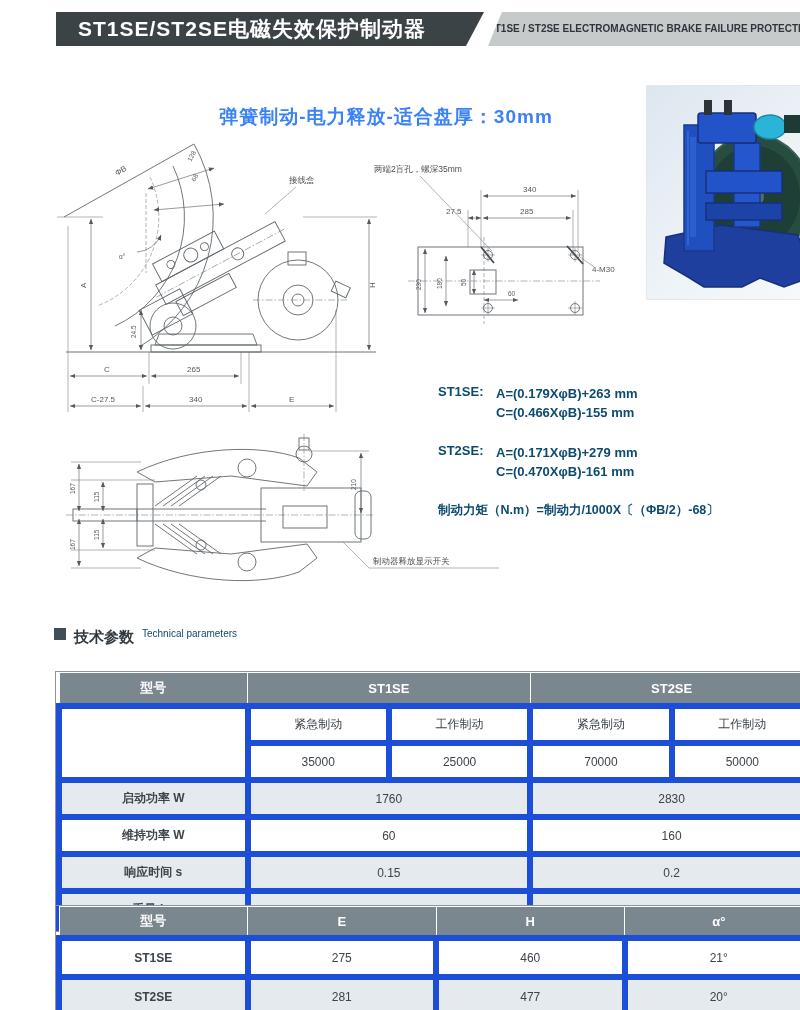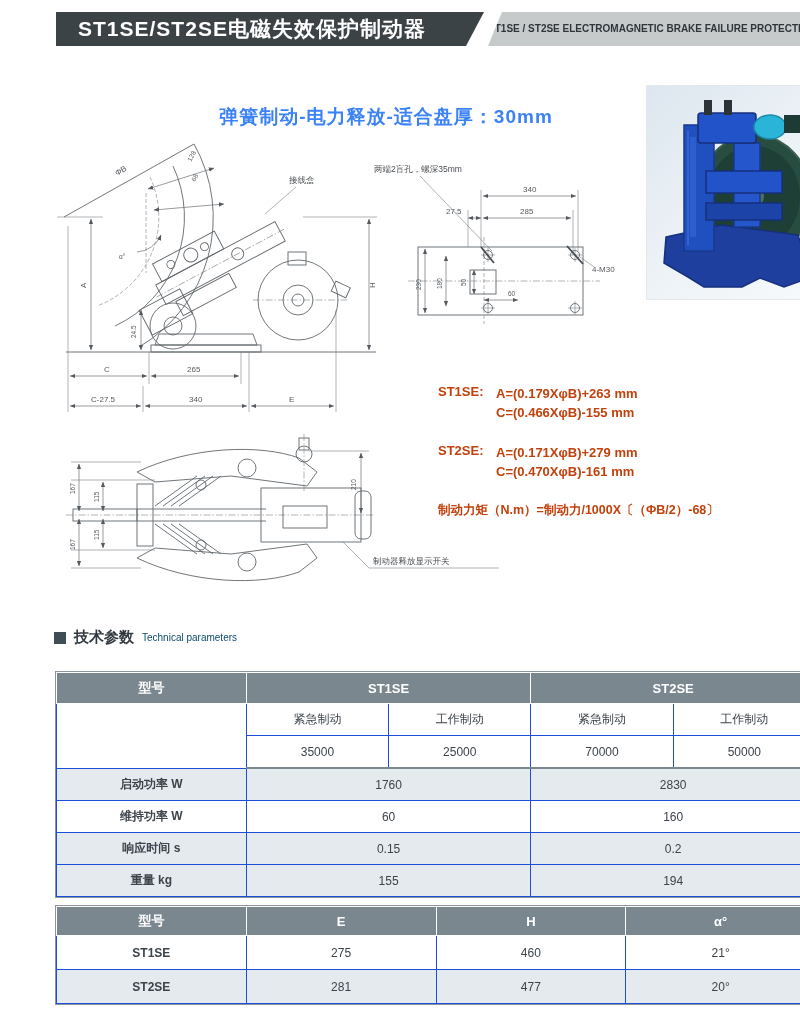--- a/index.html
+++ b/index.html
@@ -30,38 +30,38 @@
   svg .lt{stroke:#7a8086;stroke-width:0.6;fill:none;}
   svg .dim{stroke:#6a7076;stroke-width:0.7;fill:none;}
   svg .dash{stroke-dasharray:4 2;}
   svg .dashdot{stroke-dasharray:7 2 1.5 2;}
   svg .dt{font-size:8px;fill:#55595e;}
   svg .dts{font-size:6.5px;fill:#55595e;}
   svg .cn{font-size:8.5px;fill:#4a4e53;}
   svg .thk{stroke:#4a4e53;stroke-width:1.8;}
 
   
-  .formulas{position:absolute;left:402px;top:384px;width:340px;color:#c2410c;font-weight:bold;font-size:13px;}
+  .formulas{position:absolute;left:402px;top:384px;width:340px;color:#0c4a6e;font-weight:bold;font-size:13px;}
   .fgroup{display:flex;margin-bottom:21px;}
   .flabel{width:58px;flex:none;}
   .fvals span{display:block;line-height:19px;}
   .ftorque{margin-top:16px;font-size:12.5px;white-space:nowrap;}
 
   
-  .sect{position:absolute;left:18px;top:628px;display:flex;align-items:center;}
+  .sect{position:absolute;left:18px;top:628px;display:flex;}
   .sq{width:12px;height:12px;background:#3f4d57;margin-right:8px;}
   .sect-cn{font-size:15px;font-weight:bold;color:#30383f;margin-right:8px;}
   .sect-en{font-size:10px;color:#0c4a6e;}
 
   
   table{border-collapse:collapse;table-layout:fixed;position:absolute;left:20px;width:760px;
     font-size:12px;color:#3c434a;}
   .t1{top:672px;}
   .t2{top:906px;}
-  td{border:1px solid #1d4ed8;text-align:center;padding:0;height:31px;background:#fff;}
+  td{border:6px solid #1d4ed8;text-align:center;padding:0;height:31px;background:#fff;}
   .t1 .th-row td,.t2 .th-row td{background:#7b878e;color:#fff;font-weight:bold;font-size:13px;
     border:1px solid #fdfdfd;height:30px;}
   .t2 .th-row td{height:28px;}
   .t2 tr.body td{height:33px;}
   tr.shade td{background:#e5eaef;}
   td.lbl{font-weight:bold;}
   .vrow td{border-bottom:2px solid #7b878e;}
   table{outline:1px solid #8d969c;padding-left:40px;}
 </style>
 </head>

